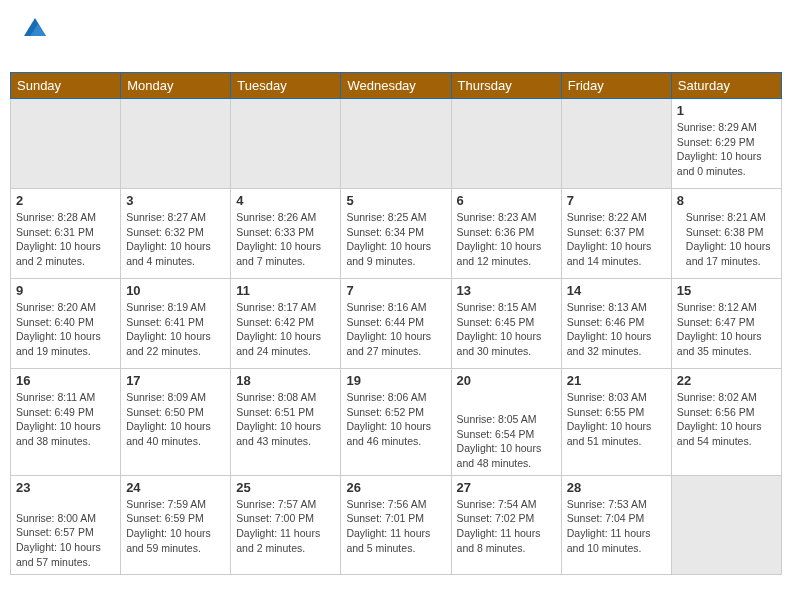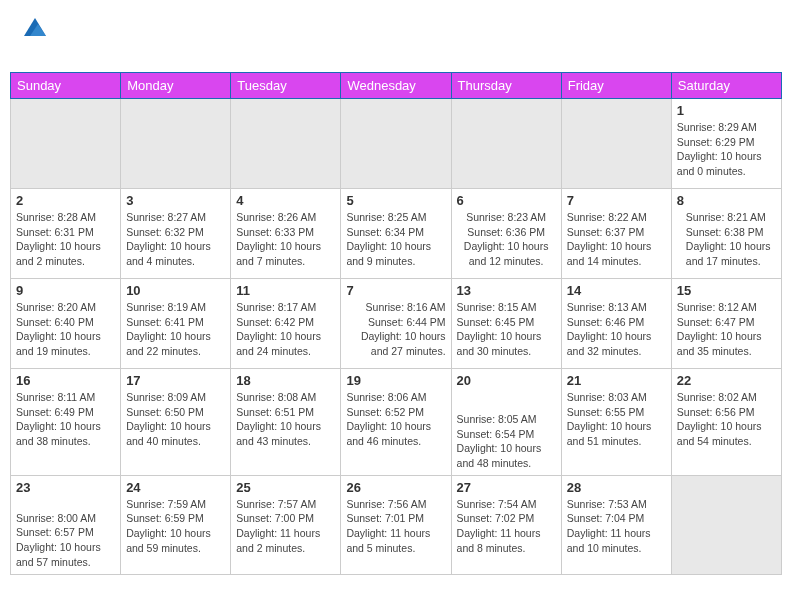--- a/index.html
+++ b/index.html
@@ -10,21 +10,21 @@
     .logo-text { font-size: 22px; font-weight: bold; line-height: 1; }
     .logo-general { color: #333; }
     .logo-blue { color: #1a6bb5; }
     
     .title-block { text-align: right; }
     .month-title { font-size: 36px; color: #555; font-weight: normal; }
     .location-title { font-size: 16px; color: #555; }
     
     .calendar { width: 100%; border-collapse: collapse; margin: 0 10px; width: calc(100% - 20px); margin-left: 10px; }
     
-    .calendar th { background: #d946ef; color: #fff; text-align: left; padding: 5px 6px; font-size: 13px; font-weight: normal; border: 1px solid #1a6bb5; }
+    .calendar th { background: #a16207; color: #fff; text-align: left; padding: 5px 6px; font-size: 13px; font-weight: normal; border: 1px solid #1a6bb5; }
     
     .calendar td { border: 1px solid #ccc; vertical-align: top; padding: 4px 5px; width: 110px; height: 90px; font-size: 11px; color: #333; background: #fff; }
     
     .calendar td.empty { background: #f5f5f5; }
     
     .day-num { font-size: 13px; font-weight: bold; display: block; margin-bottom: 2px; }
     .day-info { font-size: 10.5px; line-height: 1.4; color: #444; }
   </style>
 </head>
 <body>
@@ -101,21 +101,21 @@
           </td>
           <td>
             <span class="day-num">5</span>
             <div class="day-info" style="white-space: pre-line;">Sunrise: 8:25 AM
 Sunset: 6:34 PM
 Daylight: 10 hours
 and 9 minutes.</div>
           </td>
           <td>
             <span class="day-num">6</span>
-            <div class="day-info" style="white-space: pre-line; text-align: center;">Sunrise: 8:23 AM
+            <div class="day-info" style="white-space: pre-line;">Sunrise: 8:23 AM
 Sunset: 6:36 PM
 Daylight: 10 hours
 and 12 minutes.</div>
           </td>
           <td>
             <span class="day-num">7</span>
             <div class="day-info" style="white-space: pre-line;">Sunrise: 8:22 AM
 Sunset: 6:37 PM
 Daylight: 10 hours
 and 14 minutes.</div>
@@ -145,21 +145,21 @@
           </td>
           <td>
             <span class="day-num">11</span>
             <div class="day-info" style="white-space: pre-line;">Sunrise: 8:17 AM
 Sunset: 6:42 PM
 Daylight: 10 hours
 and 24 minutes.</div>
           </td>
           <td>
             <span class="day-num">7</span>
-            <div class="day-info" style="white-space: pre-line; text-align: right;">Sunrise: 8:16 AM
+            <div class="day-info" style="white-space: pre-line;">Sunrise: 8:16 AM
 Sunset: 6:44 PM
 Daylight: 10 hours
 and 27 minutes.</div>
           </td>
           <td>
             <span class="day-num">13</span>
             <div class="day-info" style="white-space: pre-line;">Sunrise: 8:15 AM
 Sunset: 6:45 PM
 Daylight: 10 hours
 and 30 minutes.</div>

